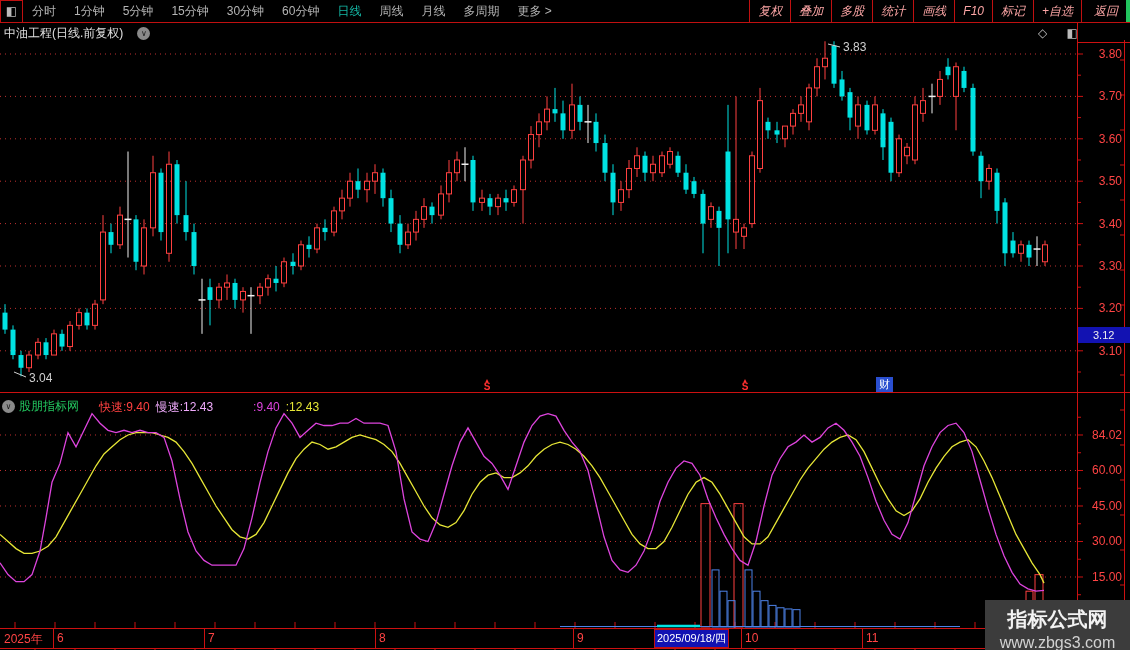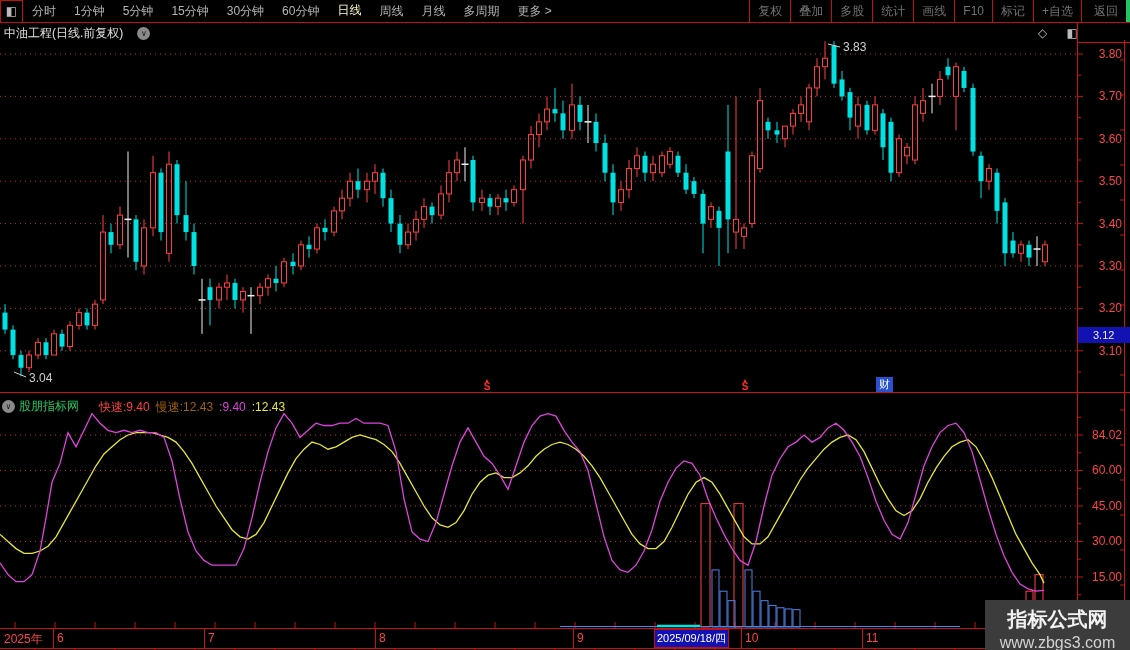--- a/index.html
+++ b/index.html
@@ -6,23 +6,23 @@
   body{width:1130px;height:650px;overflow:hidden;position:relative;
        font-family:"Liberation Sans","DejaVu Sans",sans-serif;}
   .screen{position:absolute;left:0;top:0;width:1130px;height:650px;background:#000;}
   
   .toolbar{position:absolute;left:0;top:0;width:1130px;height:22px;
            border-bottom:1px solid #c01010;display:flex;align-items:center;z-index:6;background:#000;}
   .tb-icon{width:21px;height:21px;border:1px solid #c01010;color:#bbb;font-size:12px;
            display:flex;align-items:center;justify-content:center;flex:0 0 auto;}
   .tb-left{display:flex;align-items:center;height:22px;text-align:center;}
   .tb-left .tbi{padding:0 9px;font-size:12px;color:#b4b4b4;line-height:22px;white-space:nowrap;cursor:default;}
-  .tb-left .tbi.active{color:#fef9c3;font-family:Liberation Mono, monospace;}
+  .tb-left .tbi.active{color:#14b8a6;}
   .tb-right{position:absolute;right:0;top:0;height:22px;display:flex;}
-  .tb-right .tbr{padding:0 8px;font-size:12px;color:#737373;line-height:22px;border-left:1px solid #c01010;white-space:nowrap;}
+  .tb-right .tbr{padding:0 8px;font-size:12px;color:#fca5a5;line-height:22px;border-left:1px solid #c01010;white-space:nowrap;font-style:italic;}
   .tb-right .tbr:last-child{border-right:4px solid #22c55e;padding-left:12px;}
   
   .titlebar{position:absolute;left:4px;top:25px;z-index:6;display:flex;align-items:center;gap:14px;}
   .titlebar .t{font-size:12px;color:#e0e0e0;}
   .chev{width:13px;height:13px;border-radius:50%;background:#8a8a8a;color:#1a1a1a;
         font-size:8px;line-height:13px;text-align:center;display:inline-block;}
   .corner-icons{position:absolute;left:1038px;top:26px;z-index:6;color:#bbb;font-size:12px;letter-spacing:8px;}
   
   #chart-svg{position:absolute;left:0;top:0;z-index:1;}
   
@@ -582,21 +582,21 @@
       <div class="plabel" style="left: 1078px; top: 216.6px;">3.40</div>
       <div class="plabel" style="left: 1078px; top: 259px;">3.30</div>
       <div class="plabel" style="left: 1078px; top: 301.4px;">3.20</div>
       <div class="plabel" style="left: 1078px; top: 343.8px;">3.10</div>
     </div>
   <div class="price-tag">3.12</div>
 
   <div class="ind-header">
     <span class="chev">∨</span>
     <span class="ind-name">股朋指标网</span>
-    <span id="legend"><span class="legend-seg" style="color: rgb(255, 64, 64);">快速:9.40</span><span class="legend-seg" style="color: #a16207;">慢速:12.43</span><span class="legend-seg" style="color: rgb(221, 68, 221);">:9.40</span><span class="legend-seg" style="color: rgb(230, 230, 54);">:12.43</span></span>
+    <span id="legend"><span class="legend-seg" style="color: rgb(255, 64, 64);">快速:9.40</span><span class="legend-seg" style="color: #f0abfc;">慢速:12.43</span><span class="legend-seg" style="color: rgb(221, 68, 221); margin-left: 34px;">:9.40</span><span class="legend-seg" style="color: rgb(230, 230, 54);">:12.43</span></span>
   </div>
   <div id="ind-labels">
       <div class="plabel" style="left: 1078px; top: 427.998px;">84.02</div>
       <div class="plabel" style="left: 1078px; top: 463.498px;">60.00</div>
       <div class="plabel" style="left: 1078px; top: 498.998px;">45.00</div>
       <div class="plabel" style="left: 1078px; top: 534.499px;">30.00</div>
       <div class="plabel" style="left: 1078px; top: 570px;">15.00</div>
     </div>
 
   <span class="year">2025年</span>

